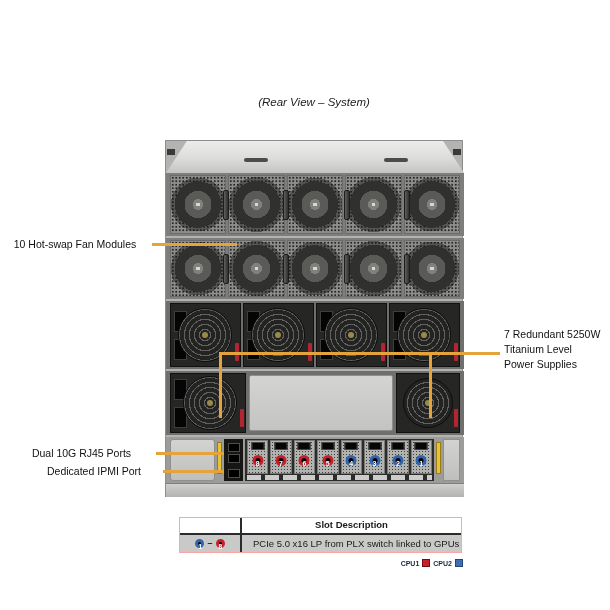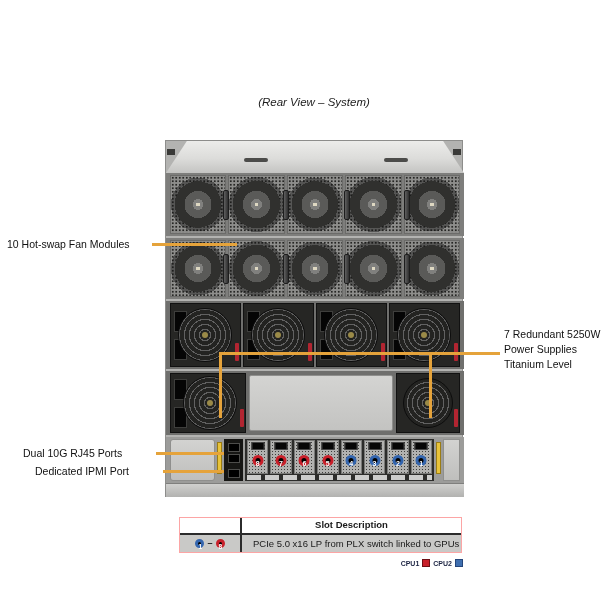--- a/index.html
+++ b/index.html
@@ -103,21 +103,21 @@
   }
 
   .bottom-rail {
     position:absolute; left:0; top:342px; width:298px; height:14px;
     background:linear-gradient(#d0d0ce,#b2b2b0); border-top:1px solid #7f7f7d;
   }
 
   
   .cline { position:absolute; background:#e5a33b; }
   .clabel { position:absolute; font-size:10.5px; color:#111; line-height:15px; }
-  .clabel.right-align { text-align:left;margin-left:7px; }
+  .clabel.right-align { text-align:center; }
 
   
   .slot-table {
     position:absolute; left:179px; top:517px; width:283px;
     border:1px solid #fca5a5; display:grid;
     grid-template-columns:60px 1fr; grid-template-rows:15px 19px;
   }
   .cell { border-left:2px solid #2b2b2b; border-top:2px solid #2b2b2b; overflow:hidden; }
   .cell.first { border-left:none; } .cell.toprow { border-top:none; }
   .cell.hdr { background:#fff; font-size:9.5px; font-weight:bold; text-align:center; line-height:14px; }
@@ -273,25 +273,25 @@
   </div>
 
   <div class="clabel right-align" style="left:0; top:237px; width:150px;">10 Hot-swap Fan Modules</div>
   <div class="cline" style="left:152px; top:243px; width:85px; height:3px;"></div>
 
   <div class="cline" style="left:219px; top:352px; width:281px; height:3px;"></div>
   <div class="cline" style="left:219px; top:352px; width:3px; height:66px;"></div>
   <div class="cline" style="left:429px; top:352px; width:3px; height:66px;"></div>
   <div class="clabel" style="left:504px; top:327px; width:102px;">
     <div>7 Redundant 5250W</div>
+    <div>Titanium Level</div>
     <div>Power Supplies</div>
-    <div>Titanium Level</div>
   </div>
 
-  <div class="clabel right-align" style="left:16px; top:446px; width:153px;">Dual 10G RJ45 Ports</div>
+  <div class="clabel right-align" style="left:5px; top:446px; width:153px;">Dual 10G RJ45 Ports</div>
   <div class="cline" style="left:156px; top:452px; width:68px; height:3px;"></div>
 
   <div class="clabel right-align" style="left:0; top:464px; width:160px;padding-left:28px;">Dedicated IPMI Port</div>
   <div class="cline" style="left:163px; top:470px; width:61px; height:3px;"></div>
 
   <div class="slot-table">
     <div class="cell first toprow hdr"></div>
     <div class="cell toprow hdr">Slot Description</div>
     <div class="cell first data range">
       <div class="tbl-circle blue">1</div>

